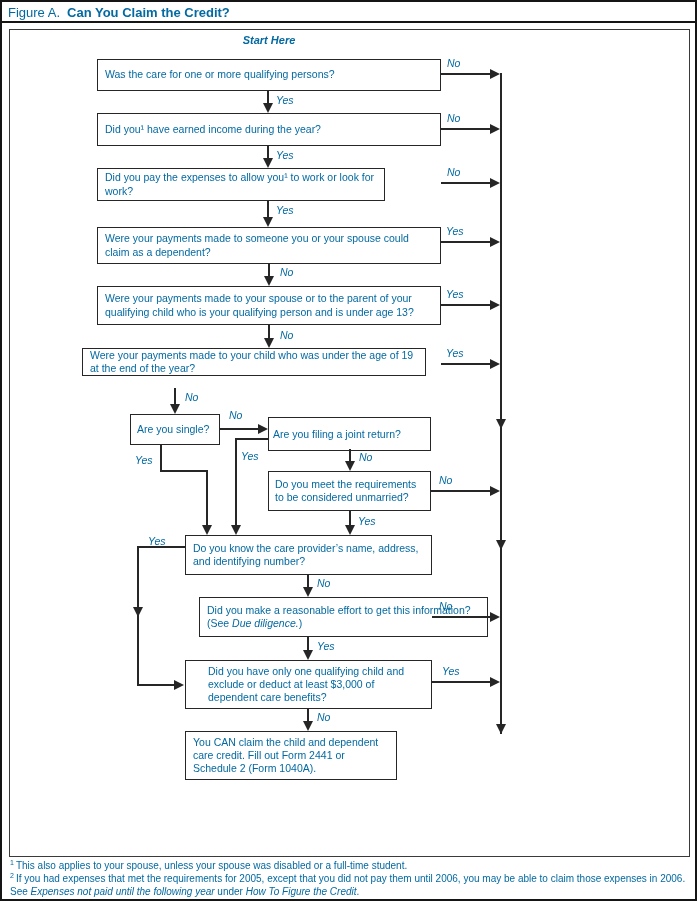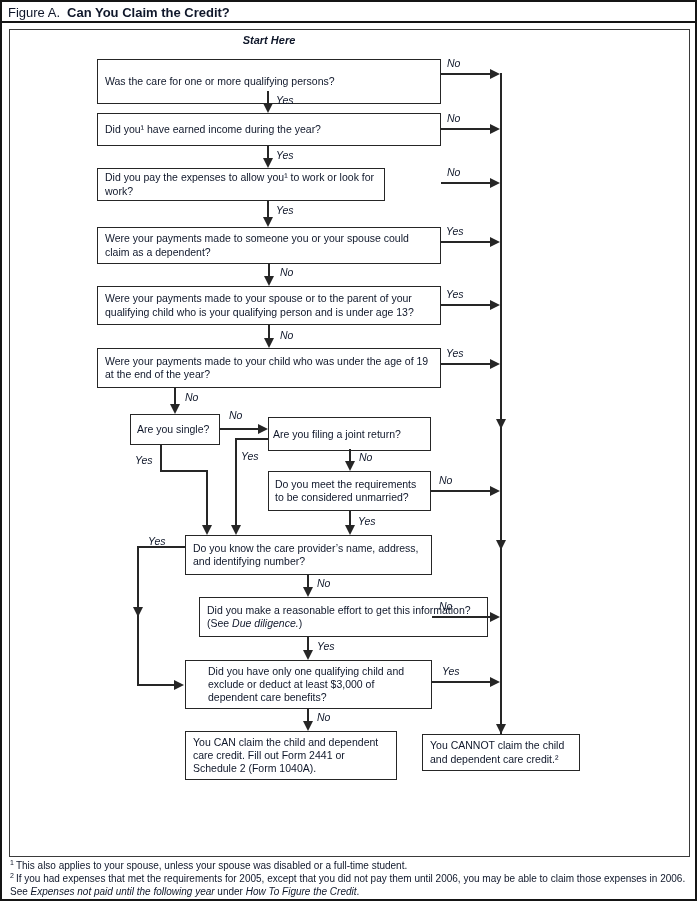--- a/index.html
+++ b/index.html
@@ -1,43 +1,43 @@
 <!DOCTYPE html>
 <html><head>
 <meta charset="utf-8">
 <style>
   html,body{margin:0;padding:0;background:#e8e8e8}
   .page{position:relative;width:697px;height:901px;background:#fff;border:2px solid #151515;
-        box-sizing:border-box;font-family:"Liberation Sans",sans-serif;color:#0f172a;overflow:hidden}
+        box-sizing:border-box;font-family:"Liberation Sans",sans-serif;color:#0369a1;overflow:hidden}
   .hdr{position:absolute;left:0;top:0;width:100%;height:21px;border-bottom:2px solid #151515;box-sizing:border-box}
   .hdr-inner{position:absolute;left:6px;top:3px;font-size:13px;white-space:nowrap}
   .t-prefix{font-weight:400;margin-right:7px}
   .t-main{font-weight:700}
   .chart{position:absolute;left:7px;top:27px;width:679px;height:826px;border:1.5px solid #3a3a3a}
   .start{position:absolute;left:217px;top:32px;width:100px;text-align:center;
          font-weight:700;font-style:italic;font-size:11px}
   .node{position:absolute;border:1.5px solid #262626;background:#fff;box-sizing:border-box;
         font-size:10.5px;line-height:1.24;padding:4px 7px;display:flex;flex-direction:column;justify-content:center}
   .lbl{position:absolute;font-style:italic;font-size:10.5px;white-space:nowrap}
   .ln{position:absolute;background:#262626}
   .ah-r{position:absolute;width:0;height:0;border-top:5px solid transparent;
         border-bottom:5px solid transparent;border-left:10px solid #262626}
   .ah-d{position:absolute;width:0;height:0;border-left:5px solid transparent;
         border-right:5px solid transparent;border-top:10px solid #262626}
   .fn{position:absolute;font-size:10px;line-height:1.3}
   .mk{vertical-align:super;font-size:7px;margin-right:2px}
   .it{font-style:italic}
 
   
-  #q1{left:95px;top:57px;width:344px;height:45px}
+  #q1{left:95px;top:57px;width:344px;height:32px}
   #q2{left:95px;top:111px;width:344px;height:33px}
   #q3{left:95px;top:166px;width:288px;height:33px}
   #q4{left:95px;top:225px;width:344px;height:37px}
   #q5{left:95px;top:284px;width:344px;height:39px}
-  #q6{left:95px;top:346px;width:344px;height:40px}
+  #q6{left:80px;top:346px;width:344px;height:28px}
   #single{left:128px;top:412px;width:90px;height:31px;padding:4px 6px}
   #joint{left:266px;top:415px;width:163px;height:32px;padding:16px 4px}
   #unmarried{left:266px;top:469px;width:163px;height:40px;padding:4px 6px}
   #provider{left:183px;top:533px;width:247px;height:40px}
   #effort{left:197px;top:595px;width:289px;height:40px}
   #onechild{left:183px;top:658px;width:247px;height:49px;padding:4px 22px}
   #can{left:183px;top:729px;width:212px;height:49px}
   #cannot{left:420px;top:732px;width:158px;height:37px}
 
   
@@ -137,23 +137,20 @@
       <span>Do you know the care provider’s name, address, and identifying number?</span>
     </div>
   <div class="node" id="effort">
     <div><span>Did you make a reasonable effort to get this information? (See </span><span class="it">Due diligence.</span><span>)</span></div>
   </div>
   <div class="node" id="onechild">
       <span>Did you have only one qualifying child and exclude or deduct at least $3,000 of dependent care benefits?</span>
     </div>
   <div class="node" id="can">
       <span>You CAN claim the child and dependent care credit. Fill out Form 2441 or Schedule 2 (Form 1040A).</span>
-    </div>
-  <div class="node" id="cannot">
-      <span>You CANNOT claim the child and dependent care credit.²</span>
     </div>
 
   <div class="ln" id="rail"></div>
   <div class="ah-d" id="rah1"></div>
   <div class="ah-d" id="rah2"></div>
   <div class="ah-d" id="rah3"></div>
 
   <div class="ln" id="h1"></div>
     <div class="ah-r" id="h1a"></div>
   <div class="ln" id="h2"></div>

